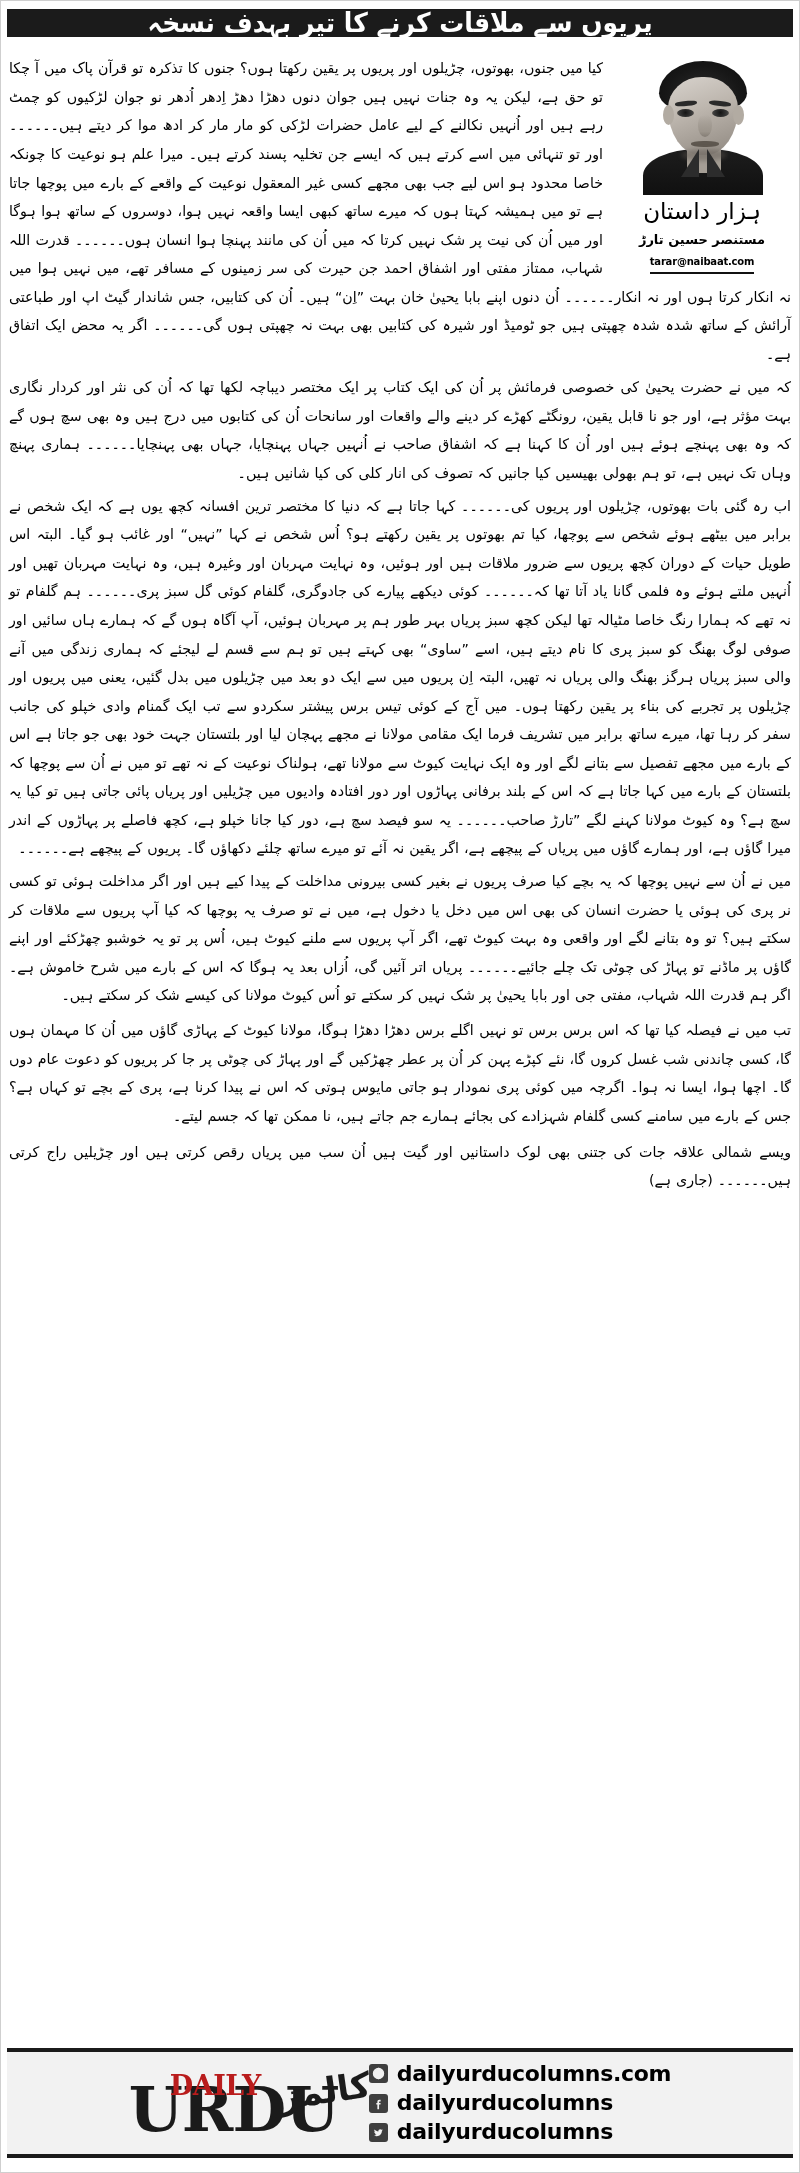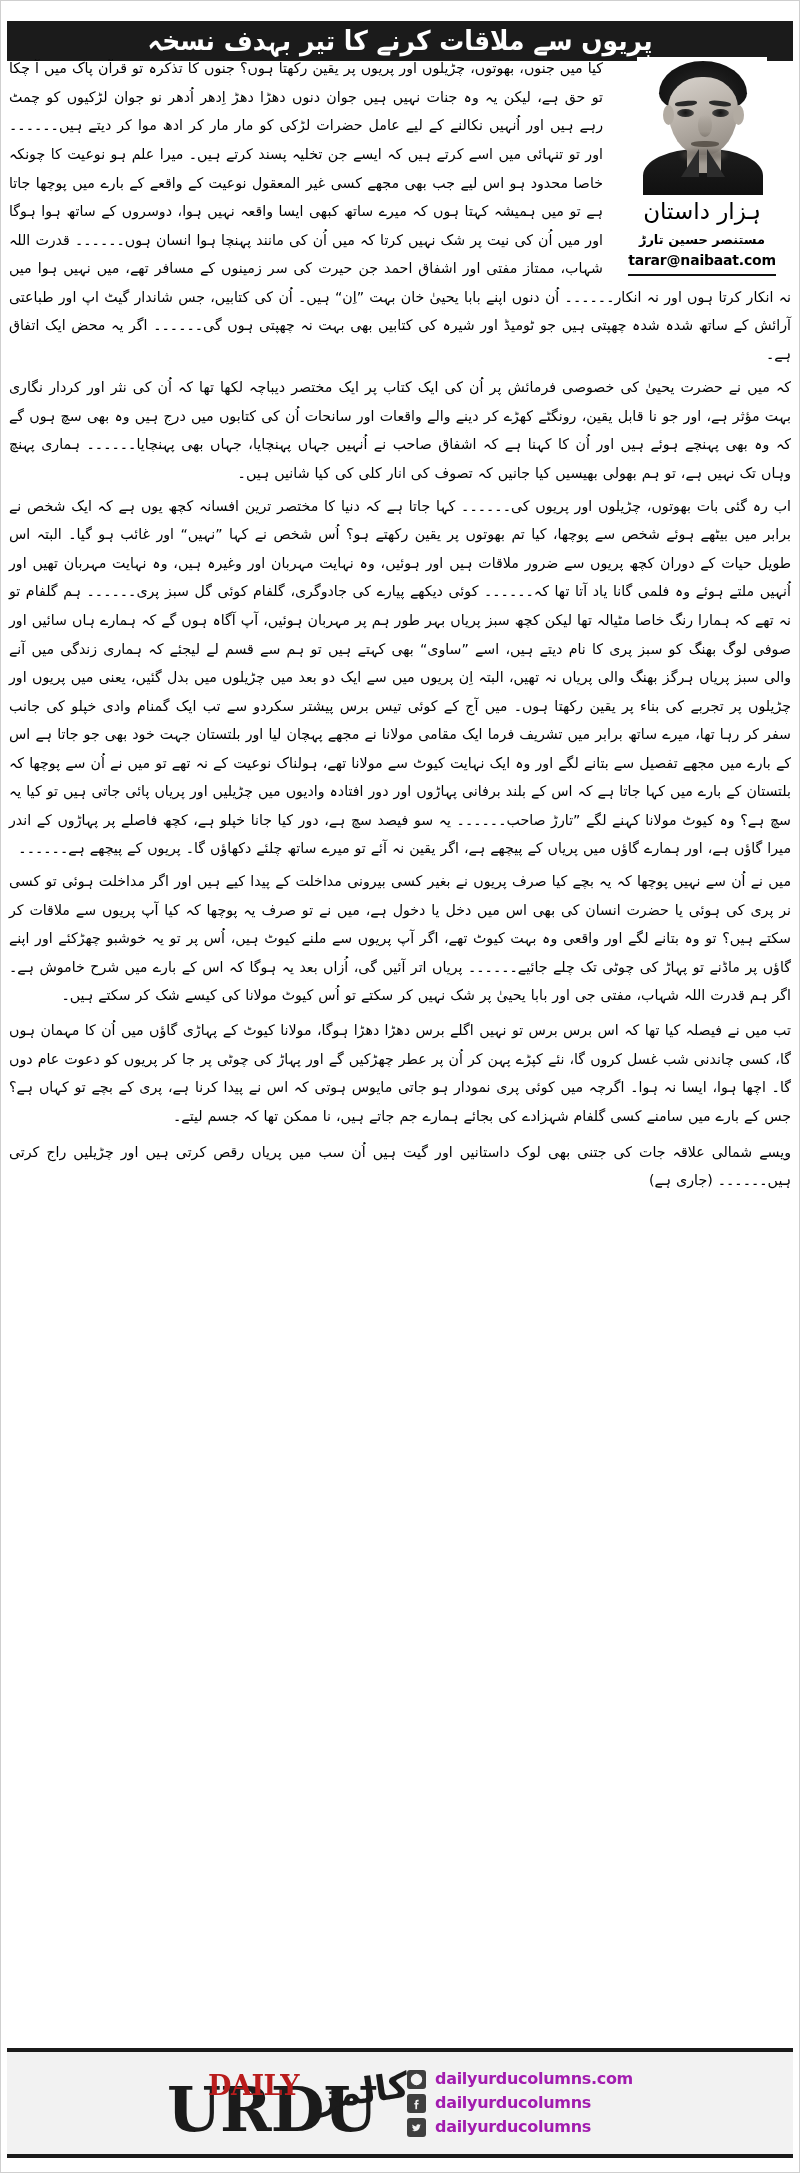--- a/index.html
+++ b/index.html
@@ -22,24 +22,24 @@
     height: 2173px;
     position: relative;
     background: #ffffff;
     box-sizing: border-box;
     border: 1px solid #cfcfcf;
   }
 
   
   .headline-bar {
     position: absolute;
-    top: 20px;
+    top: 8px;
     right: 6px;
     left: 6px;
-    height: 40px;
+    height: 28px;
     background: #1b1b1b;
     display: flex;
     align-items: center;
     justify-content: center;
     overflow: hidden;
   }
   .headline-text {
     color: #ffffff;
     font-family: "DejaVu Sans", "Liberation Sans", sans-serif;
     font-size: 25px;
@@ -186,21 +186,21 @@
   }
   .author-name {
     font-size: 13px;
     font-weight: 600;
     direction: rtl;
     margin: 6px 0 2px 0;
     line-height: 1.3;
     white-space: nowrap;
   }
   .author-email {
-    font-size: 14px;
+    font-size: 10px;
     font-weight: 700;
     direction: ltr;
     font-family: "DejaVu Sans", "Liberation Sans", sans-serif;
     letter-spacing: -0.2px;
     border-bottom: 2px solid #111;
     display: inline-block;
     padding-bottom: 4px;
     line-height: 1.3;
   }
 
@@ -305,23 +305,23 @@
     background: #3f3f3f;
     border-radius: 3px;
     display: flex;
     align-items: center;
     justify-content: center;
     color: #f2f2f2;
   }
   .social-icon svg { display: block; }
   .social-label {
     font-family: "DejaVu Sans", "Liberation Sans", sans-serif;
-    font-size: 16px;
-    font-weight: 700;
-    color: #a21caf;
+    font-size: 22px;
+    font-weight: 700;
+    color: #000000;
     letter-spacing: -0.3px;
     line-height: 1.1;
     text-align: center;
   }
 </style>
 </head>
 <body>
 
 <div class="page">
 

